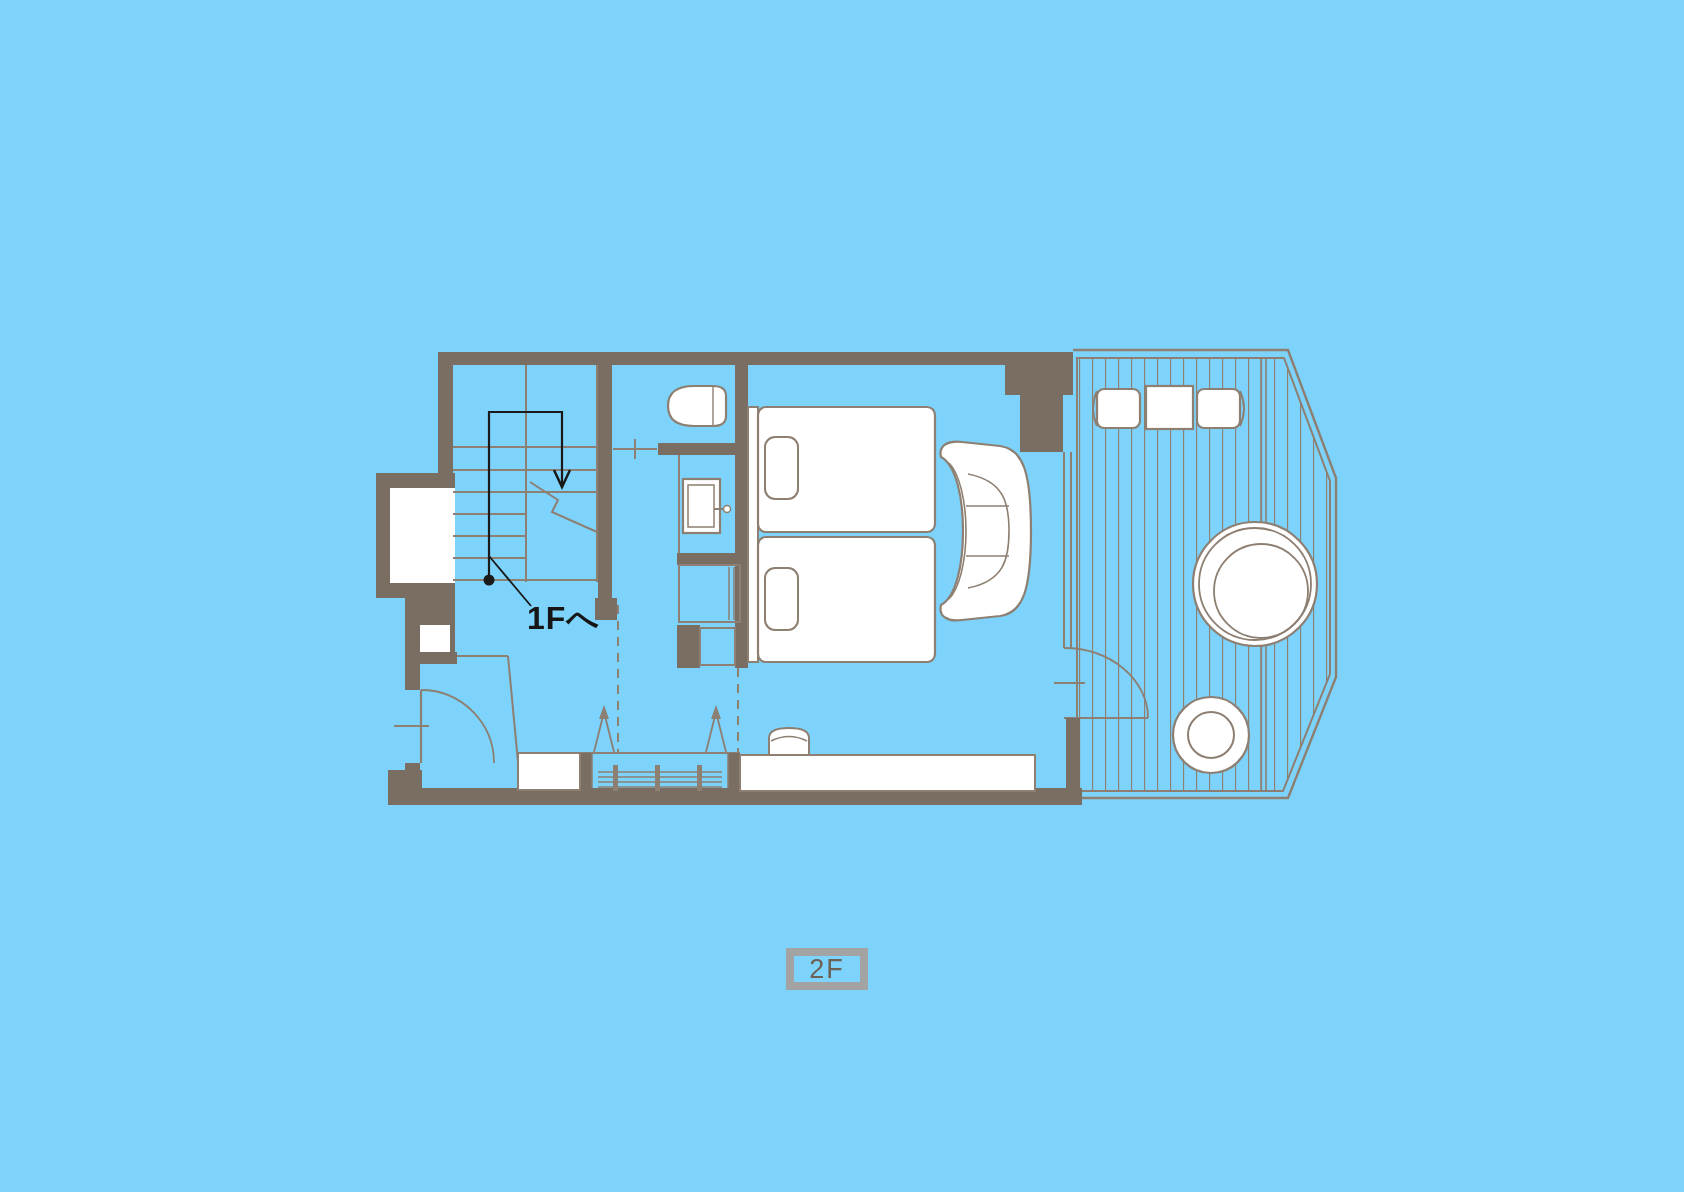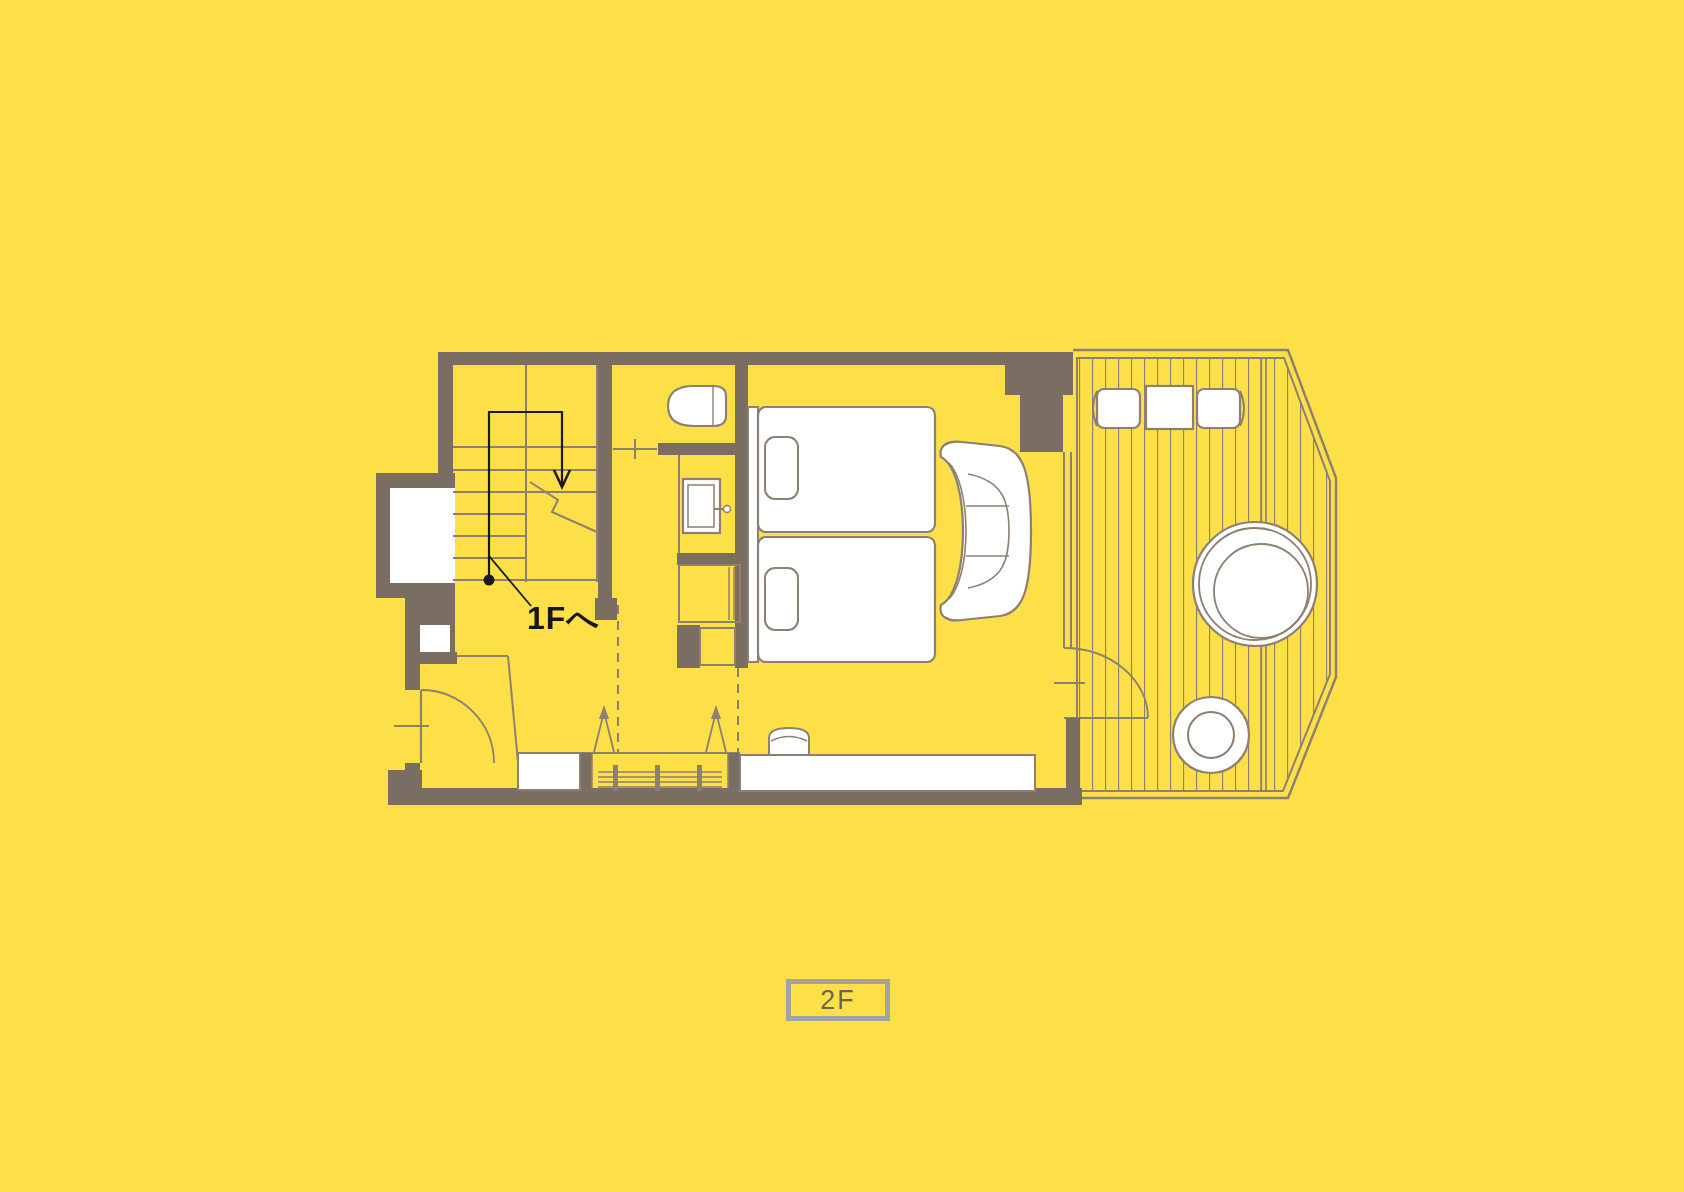--- a/index.html
+++ b/index.html
@@ -1,34 +1,34 @@
 <!DOCTYPE html>
 <html><head>
 <meta charset="utf-8">
 <style>
   html,body{margin:0;padding:0;background:#ffffff;}
   .canvas{
     position:relative;
     width:1684px;height:1192px;
-    background:#fde047;
+    background:#7dd3fc;
     font-family:"Liberation Sans", sans-serif;
     overflow:hidden;
   }
   .plan-svg{position:absolute;left:0;top:0;}
   .label-1f{
     position:absolute;left:527px;top:597px;
     font-size:32px;font-weight:600;color:#161616;
     letter-spacing:1px;white-space:nowrap;
   }
   .floor-badge{
     position:absolute;left:786px;top:948px;
-    width:104px;height:42px;box-sizing:border-box;
-    border:5px solid #a3a3a3;color:#6c6157;
+    width:82px;height:42px;box-sizing:border-box;
+    border:8px solid #a3a3a3;color:#6c6157;
     display:flex;align-items:center;justify-content:center;
-    font-size:27px;letter-spacing:2px;margin-top:31px;
+    font-size:27px;letter-spacing:2px;
   }
 </style>
 </head>
 <body>
 
 <div class="canvas">
 
   <svg class="plan-svg" width="1684" height="1192" viewBox="0 0 1684 1192">
     <defs>
       <pattern id="planks" x="1079" y="0" width="13" height="12" patternUnits="userSpaceOnUse">

